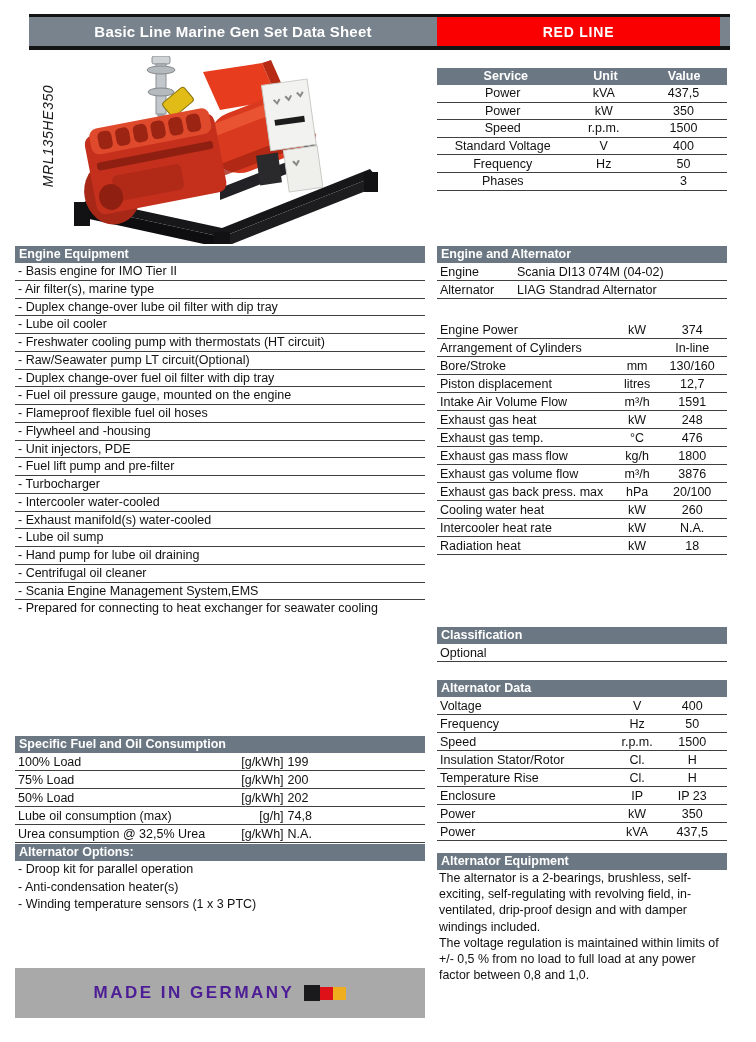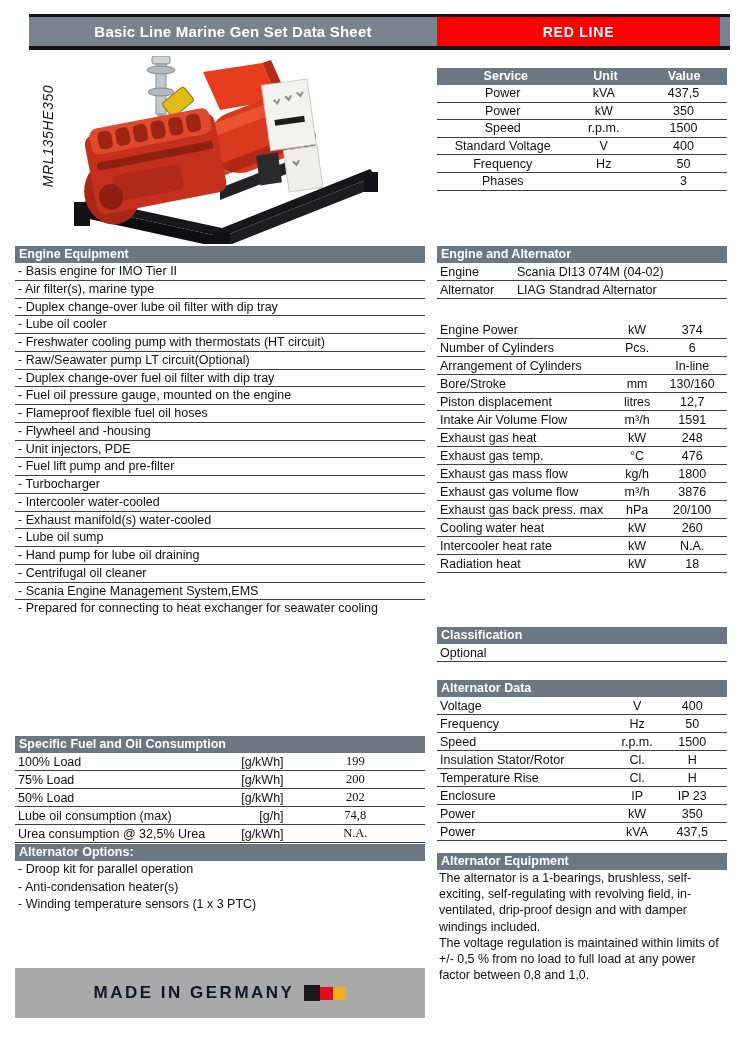--- a/index.html
+++ b/index.html
@@ -45,36 +45,36 @@
   
   .two .c0{flex:0 0 78px;text-align:left;padding-left:3px;}
   .two .c1{flex:1;text-align:left;}
 
   
   .one .c0{flex:1;text-align:left;padding-left:3px;}
 
   
   .fuel .c0{flex:0 0 47%;text-align:left;padding-left:3px;}
   .fuel .c1{flex:0 0 19%;text-align:right;}
-  .fuel .c2{flex:1;text-align:center;font-family:Liberation Serif, serif;}
+  .fuel .c2{flex:1;text-align:left;}
 
   
   .litem{font-size:12.5px;height:17.75px;line-height:17.75px;border-bottom:1px solid #3f3f3f;
        padding-left:3px;box-sizing:border-box;white-space:nowrap;overflow:hidden;}
   .eq-list .litem:last-child{border-bottom:none;}
   .opt-list .litem{border-bottom:none;height:17.5px;line-height:17.5px;}
 
   
   .paras .litem{height:auto;line-height:16.2px;border:none;white-space:normal;
        font-size:12.4px;padding-left:2px;}
 
   
   .made{position:absolute;left:15px;top:968px;width:410px;height:50px;
        background:var(--footer-gray,#a9a9a9);display:flex;align-items:center;justify-content:center;gap:10px;}
-  .made .txt{font-weight:bold;font-size:17px;letter-spacing:2.5px;color:#0f172a;}
+  .made .txt{font-weight:bold;font-size:17px;letter-spacing:2.5px;color:#4c1d95;}
   .flag{display:flex;align-items:center;}
   .flag span{display:inline-block;}
   .flag .b{width:16px;height:16px;background:var(--flag-black,#1a1a1c);}
   .flag .r{width:13px;height:13px;background:var(--flag-red,#dd1117);}
   .flag .g{width:13px;height:13px;background:var(--flag-gold,#eeae1e);}
 </style>
 </head>
 <body>
 
 <div class="page">
@@ -232,25 +232,20 @@
   </div>
 
   <div class="panel" style="left:437px;top:321px;width:290px">
     <div class="rows ddt">
         <div class="trow">
           <div class="cell c0">Engine Power</div>
           <div class="cell c1">kW</div>
           <div class="cell c2">374</div>
         </div>
         <div class="trow">
-          <div class="cell c0">Number of Cylinders</div>
-          <div class="cell c1">Pcs.</div>
-          <div class="cell c2">6</div>
-        </div>
-        <div class="trow">
           <div class="cell c0">Arrangement of Cylinders</div>
           <div class="cell c1"></div>
           <div class="cell c2">In-line</div>
         </div>
         <div class="trow">
           <div class="cell c0">Bore/Stroke</div>
           <div class="cell c1">mm</div>
           <div class="cell c2">130/160</div>
         </div>
         <div class="trow">
@@ -397,21 +392,21 @@
     <div class="opt-list">
         <div class="litem">- Droop kit for parallel operation</div>
         <div class="litem">- Anti-condensation heater(s)</div>
         <div class="litem">- Winding temperature sensors (1 x 3 PTC)</div>
       </div>
   </div>
 
   <div class="panel" style="left:437px;top:853px;width:290px">
     <div class="bar">Alternator Equipment</div>
     <div class="paras">
-        <div class="litem">The alternator is a 1-bearings, brushless, self-exciting, self-regulating with revolving field, in-ventilated, drip-proof design and with damper windings included.</div>
+        <div class="litem">The alternator is a 2-bearings, brushless, self-exciting, self-regulating with revolving field, in-ventilated, drip-proof design and with damper windings included.</div>
         <div class="litem">The voltage regulation is maintained within limits of +/- 0,5 % from no load to full load at any power factor between 0,8 and 1,0.</div>
       </div>
   </div>
 
   <div class="made">
     <span class="txt">MADE IN GERMANY</span>
     <span class="flag">
       <span class="b"></span>
         <span class="r"></span>
         <span class="g"></span>

